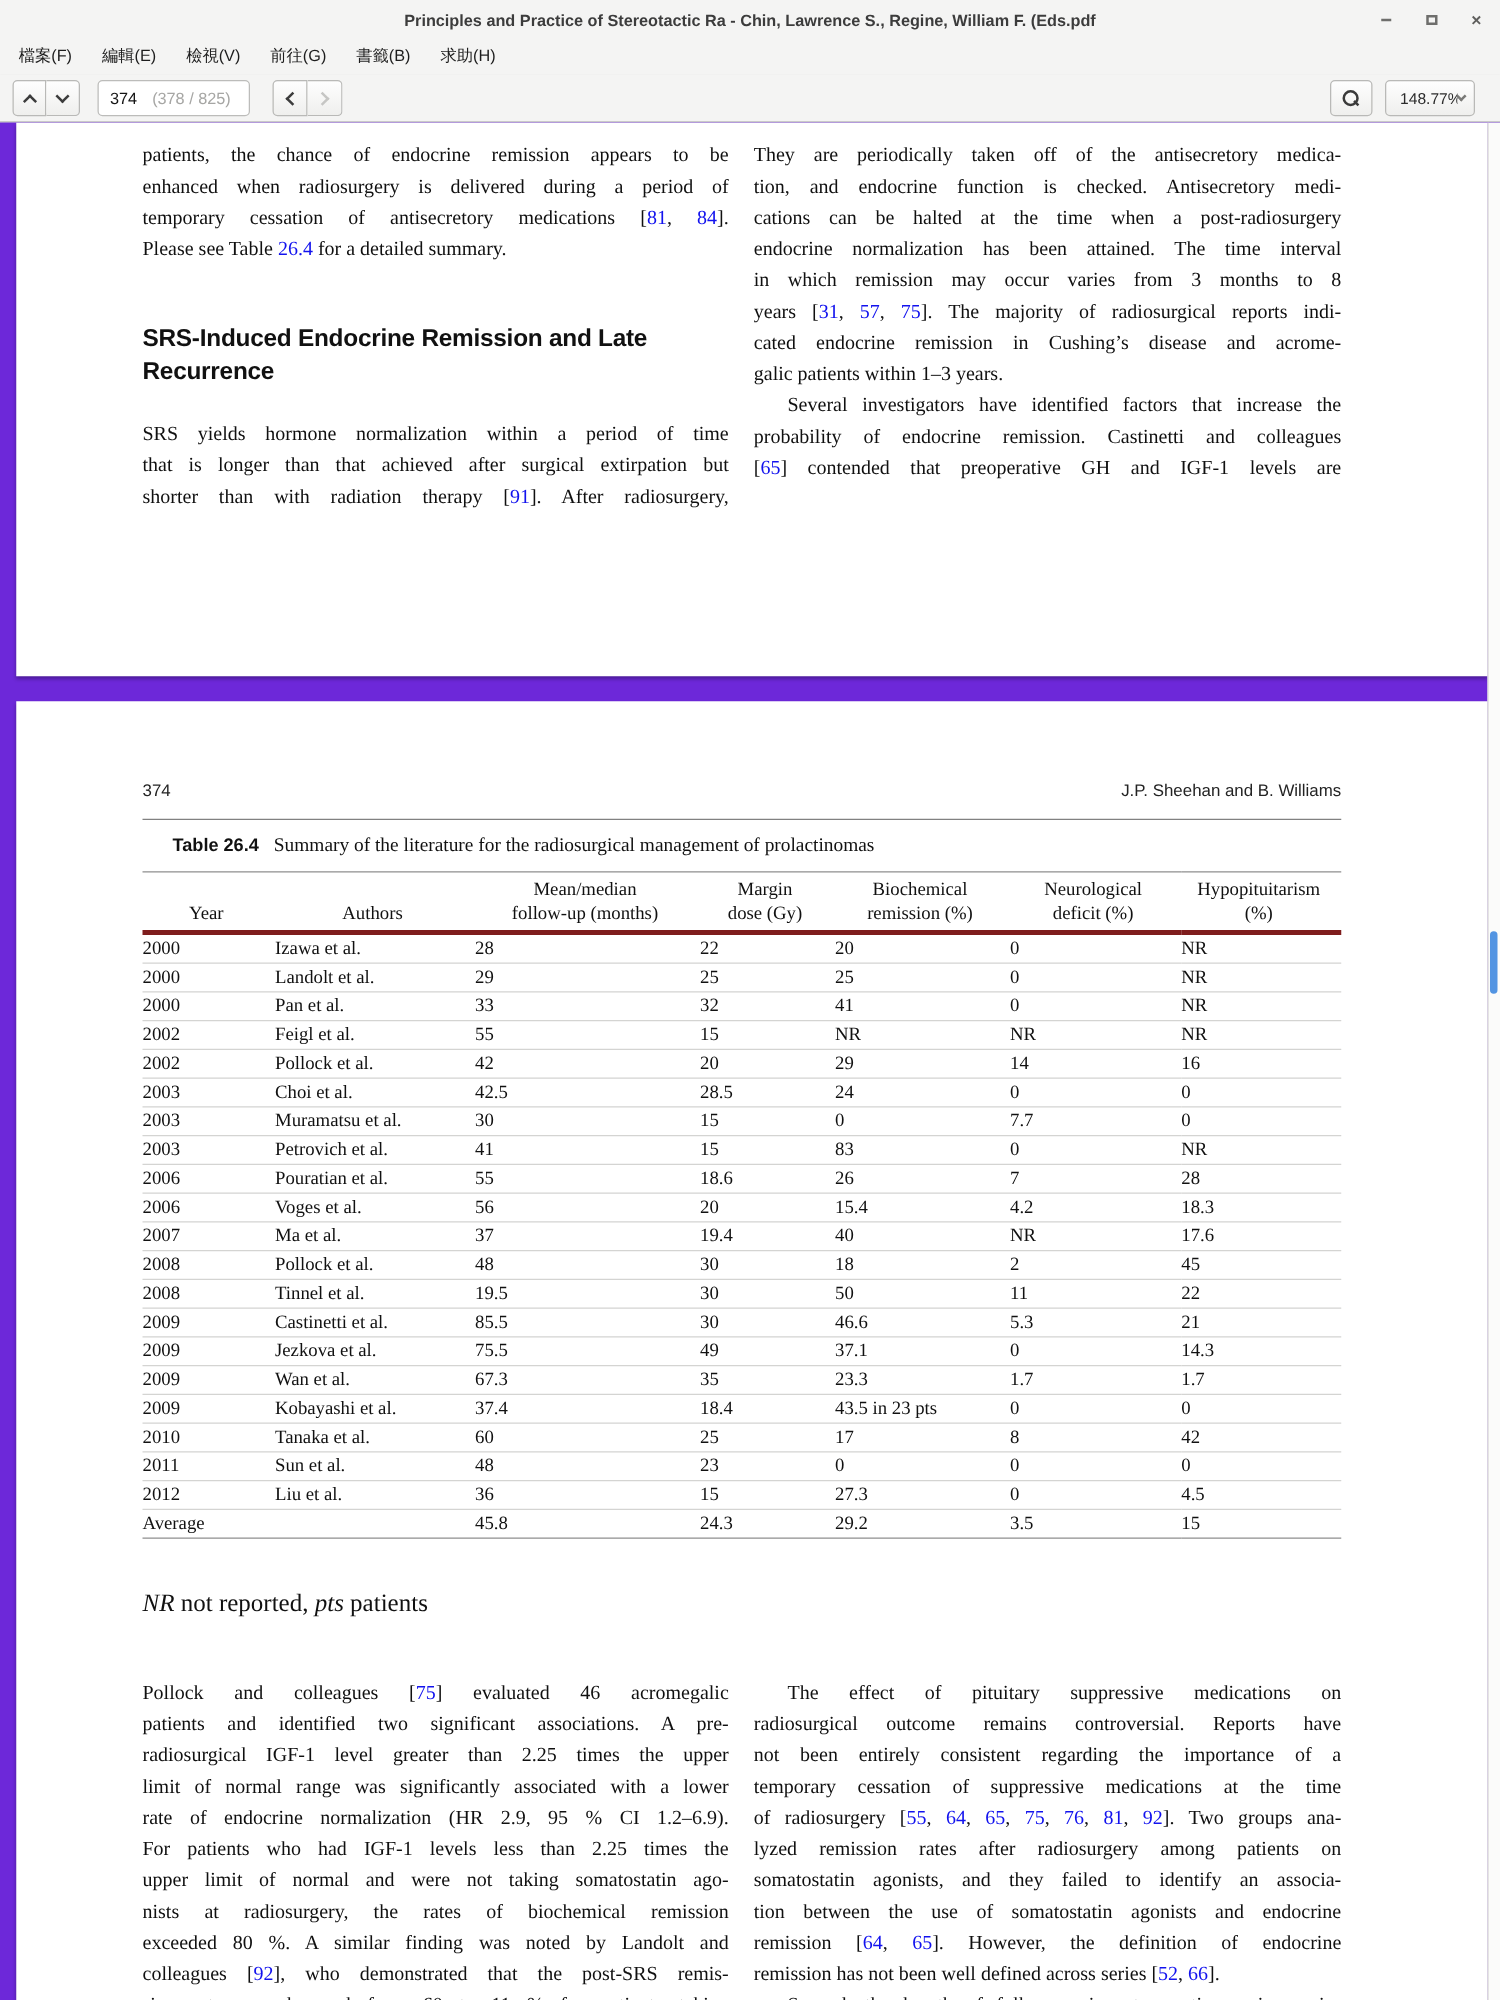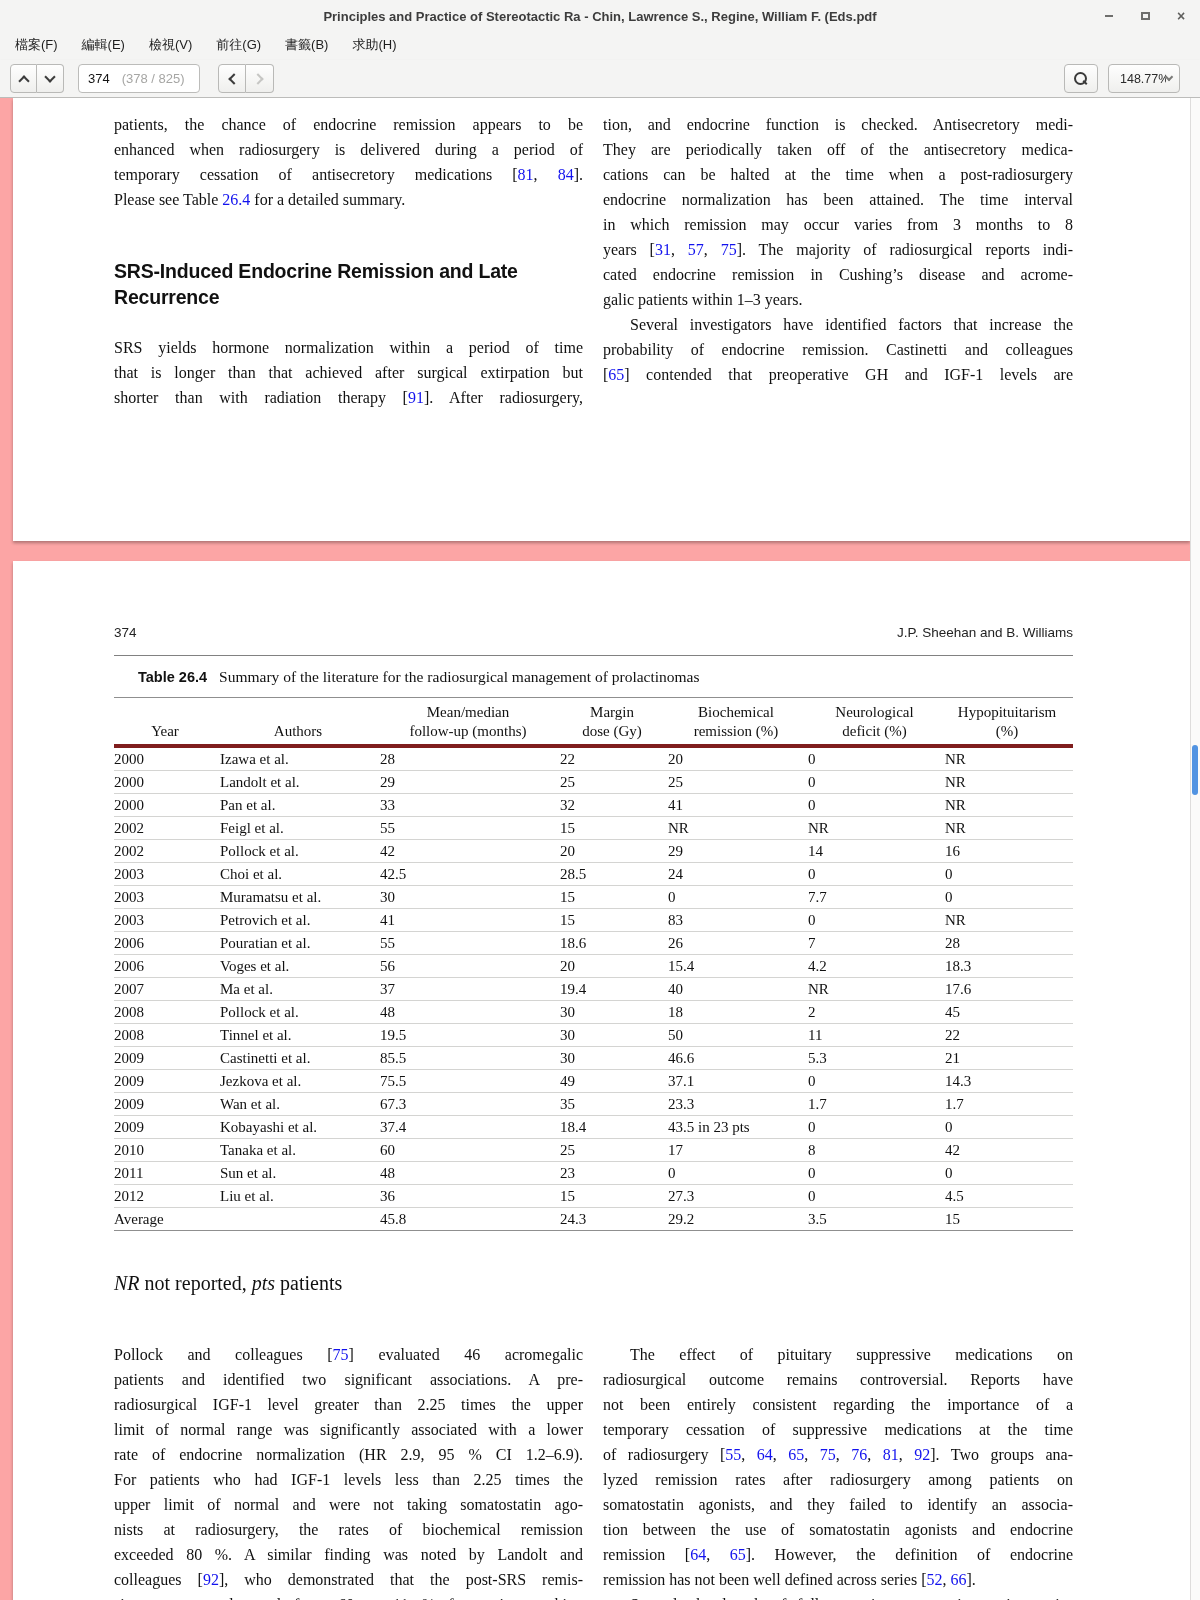--- a/index.html
+++ b/index.html
@@ -39,21 +39,21 @@
   .page-cur{color:#141414;}
   .page-tot{color:#a6a6a4;margin-left:12px;}
   .mag{position:relative;width:14px;height:14px;}
   .mag::before{content:"";position:absolute;width:9px;height:9px;border:2px solid #3a3a3a;border-radius:50%;left:0;top:0;}
   .mag::after{content:"";position:absolute;width:2px;height:5px;background:#3a3a3a;transform:rotate(-45deg);left:10px;top:8px;}
   .zoom-box{position:absolute;left:1108px;top:4px;width:72px;height:29px;background:linear-gradient(#fefefe,#efefed);
             border:1px solid #b9b9b7;border-radius:4px;display:flex;align-items:center;padding:0 7px;justify-content:flex-end;}
   .zoom-text{font:12.5px "Liberation Sans",sans-serif;color:#2b2b2b;width:46px;overflow:hidden;white-space:nowrap;}
 
   
-  .doc{position:relative;width:1200px;height:1502px;overflow:hidden;background:#fca5a5;}
+  .doc{position:relative;width:1200px;height:1502px;overflow:hidden;background:#6d28d9;}
   .page{position:absolute;left:13px;width:1177px;background:#fff;box-shadow:0 2px 3px rgba(0,0,0,0.30);}
   .page1{top:0;height:443px;}
   .page2{top:463px;height:1210px;}
   .scroll-track{position:absolute;right:0;top:0;width:10px;height:1502px;background:#fbfbfa;border-left:1px solid #dedddc;}
   .scroll-thumb{position:absolute;right:2px;top:647px;width:6px;height:50px;background:#5294e2;border-radius:3px;}
 
   
   .col{position:absolute;width:469px;font-size:16px;color:#101010;}
   .page1 .col-left{left:101px;top:14px;}
   .page1 .col-right{left:590px;top:14px;width:470px;}
@@ -153,22 +153,22 @@
           <div>Recurrence</div>
         </div>
         <div class="para">
           <div class="line">SRS yields hormone normalization within a period of time</div>
           <div class="line">that is longer than that achieved after surgical extirpation but</div>
           <div class="line">shorter than with radiation therapy [<span class="ref">91</span>]. After radiosurgery,</div>
         </div>
       </div>
     <div class="col col-right">
         <div class="para">
+          <div class="line">They are periodically taken off of the antisecretory medica-</div>
           <div class="line">tion, and endocrine function is checked. Antisecretory medi-</div>
-          <div class="line">They are periodically taken off of the antisecretory medica-</div>
           <div class="line">cations can be halted at the time when a post-radiosurgery</div>
           <div class="line">endocrine normalization has been attained. The time interval</div>
           <div class="line">in which remission may occur varies from 3 months to 8</div>
           <div class="line">years [<span class="ref">31</span>, <span class="ref">57</span>, <span class="ref">75</span>]. The majority of radiosurgical reports indi-</div>
           <div class="line">cated endocrine remission in Cushing’s disease and acrome-</div>
           <div class="line end">galic patients within 1–3 years.</div>
         </div>
         <div class="para">
           <div class="line ind">Several investigators have identified factors that increase the</div>
           <div class="line">probability of endocrine remission. Castinetti and colleagues</div>

